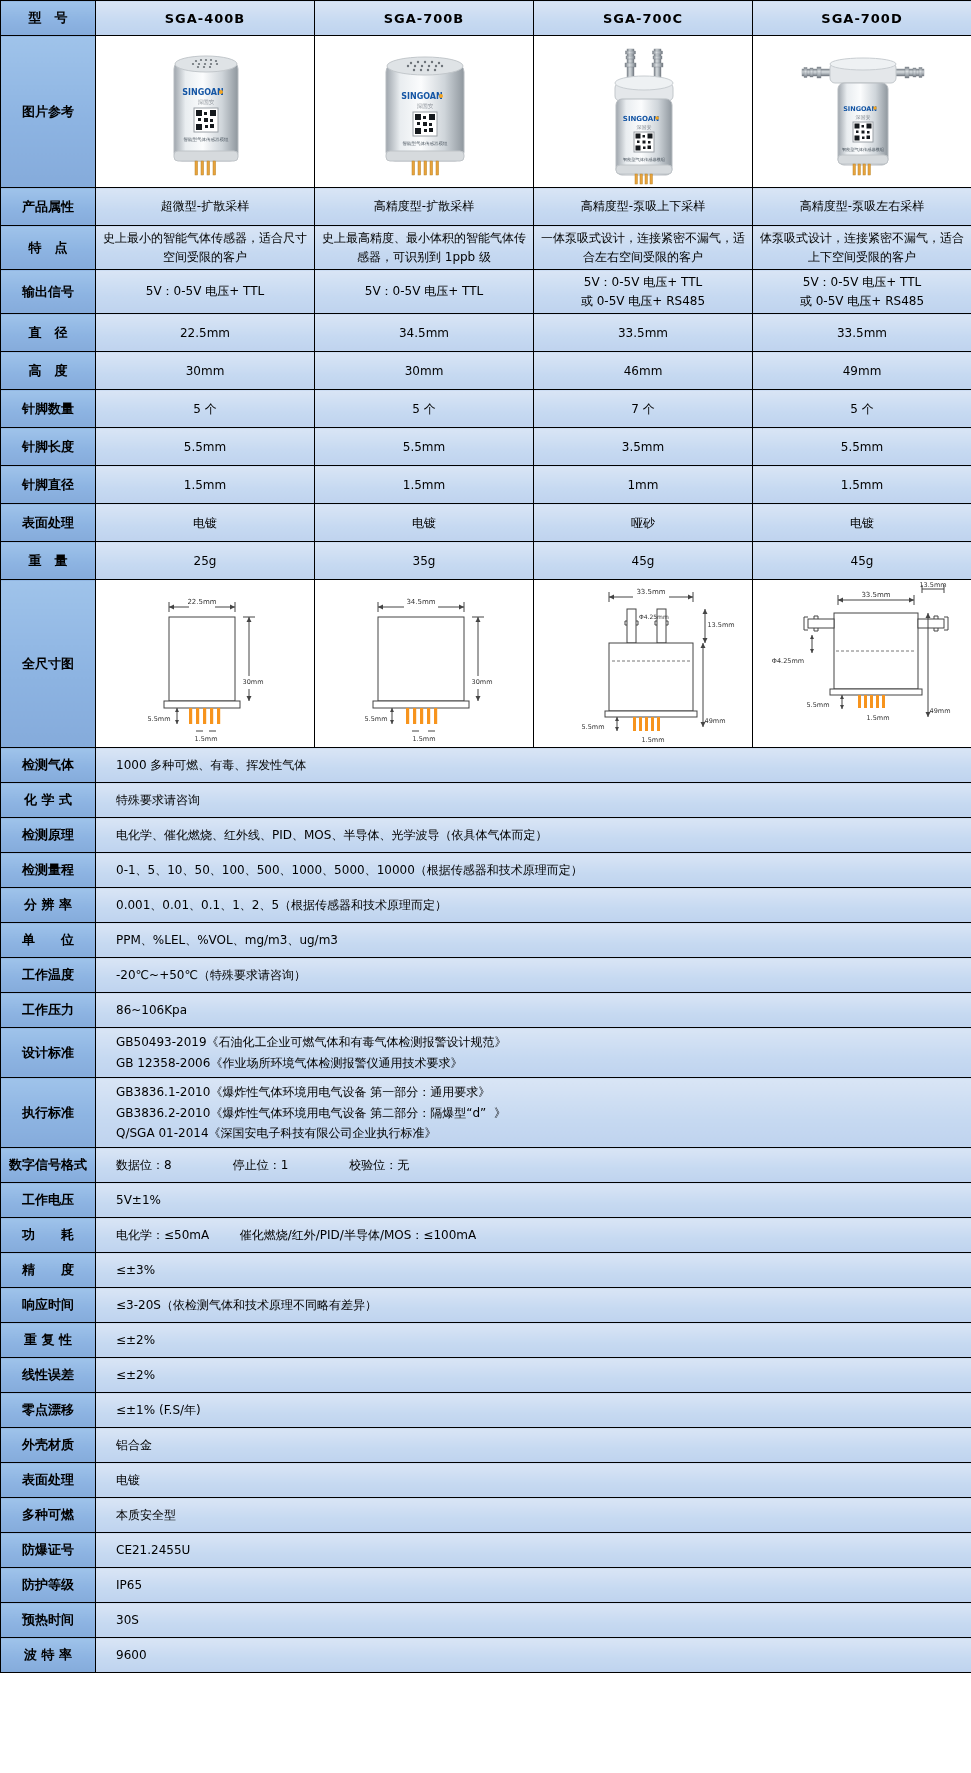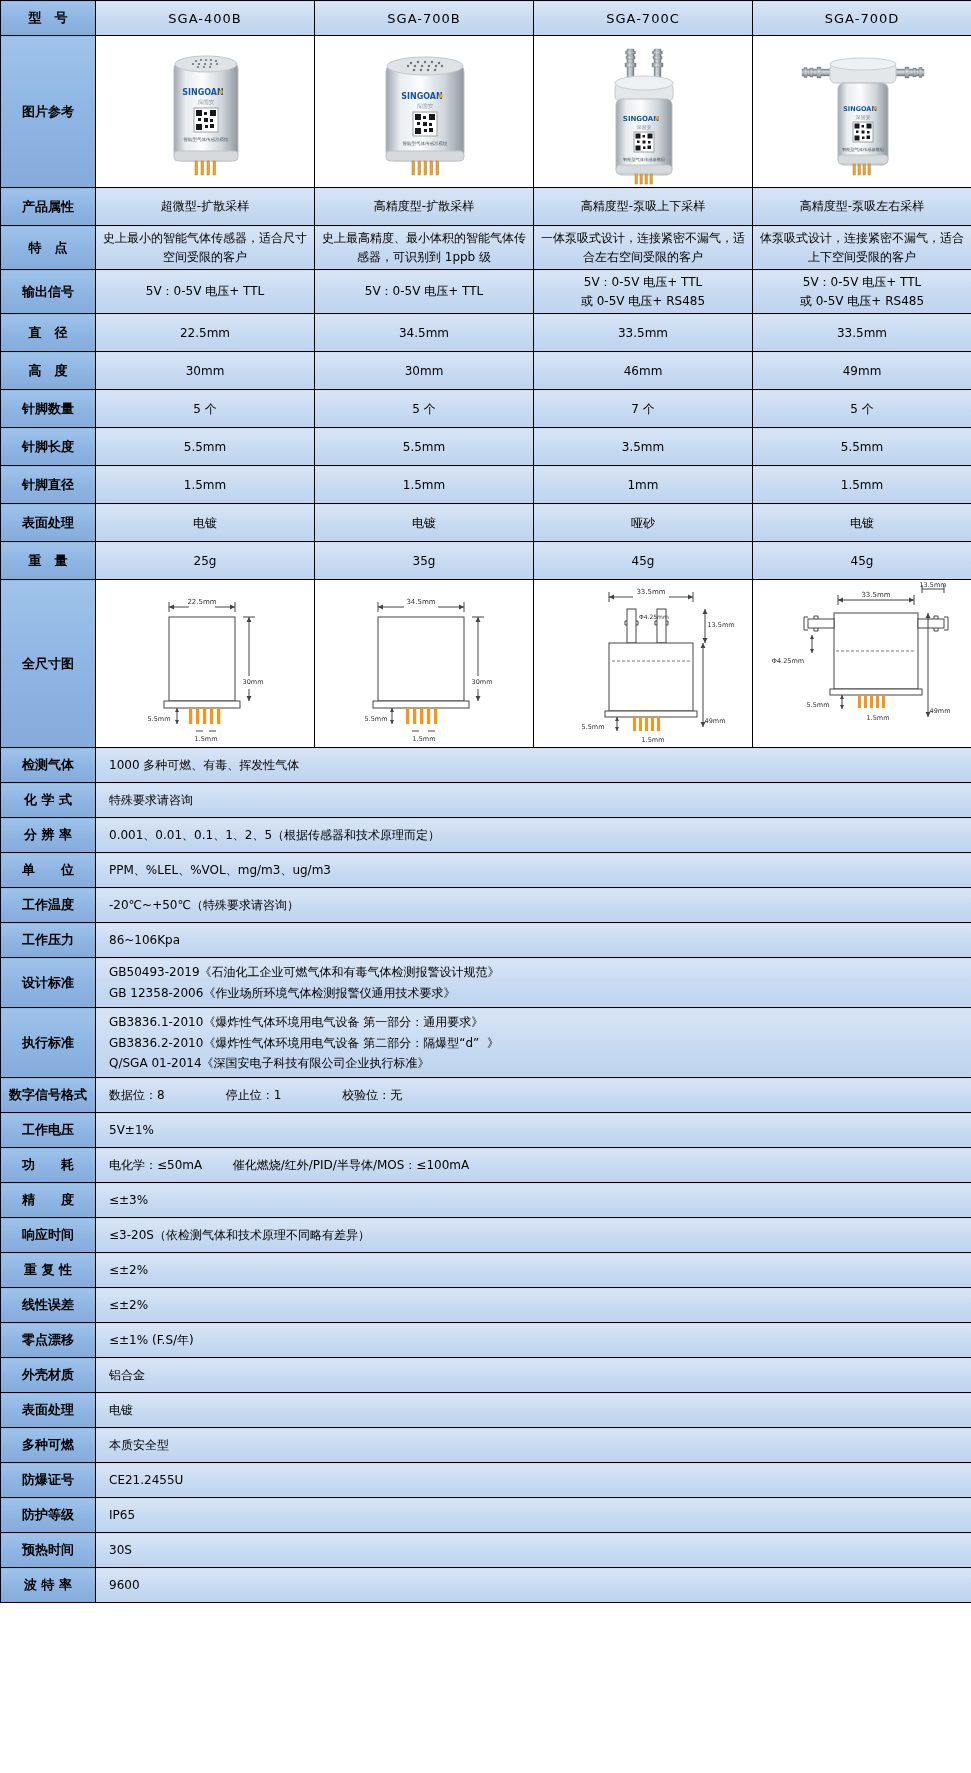--- a/index.html
+++ b/index.html
@@ -5,29 +5,29 @@
   html,body{margin:0;padding:0;background:#fff;}
   body{width:971px;font-family:"DejaVu Sans","Liberation Sans",sans-serif;color:#000;}
   table.spec{width:971px;border-collapse:collapse;table-layout:fixed;border:1px solid #000;}
   td{border:1px solid #000;vertical-align:middle;overflow:hidden;}
   .label-cell{
     background:linear-gradient(180deg,#9fc3ea 0%,#8db4e2 55%,#85abdb 100%);
     font-weight:bold;font-size:13px;text-align:center;padding:8px;
   }
   .model-cell{
     background:linear-gradient(180deg,#d9e5f5 0%,#c6d9f1 60%,#bfd3ee 100%);
-    font-weight:normal;font-size:13px;text-align:center;letter-spacing:1px;
+    font-weight:bold;font-size:13px;text-align:center;letter-spacing:1px;
   }
   .value-cell{
     background:linear-gradient(180deg,#d9e5f5 0%,#c6d9f1 60%,#bfd3ee 100%);
     font-size:12px;text-align:center;padding:3px 6px;line-height:1.55;white-space:pre-line;margin-left:46px;
   }
   .spec-value{
     background:linear-gradient(180deg,#d9e5f5 0%,#c6d9f1 60%,#bfd3ee 100%);
-    font-size:12px;text-align:left;padding:4px 6px 4px 13px;line-height:1.7;white-space:pre-wrap;
+    font-size:12px;text-align:left;padding:4px 6px 4px 20px;line-height:1.7;white-space:pre-wrap;
   }
   .media-cell{background:#fff;text-align:center;padding:0;}
   tr.header-row{height:33px;}
   tr.image-row{height:152px;}
   tr.attr-row{height:38px;}
   tr.diagram-row{height:168px;}
   tr.spec-row{height:25px;}
   svg{display:block;margin:0 auto;}
   svg text{font-family:"DejaVu Sans","Liberation Sans",sans-serif;}
 </style>
@@ -487,21 +487,29 @@
       <tr class="spec-row">
         <td class="label-cell">检测气体</td>
         <td class="spec-value" colspan="4">1000 多种可燃、有毒、挥发性气体</td>
       </tr>
 
       <tr class="spec-row">
         <td class="label-cell">化 学 式</td>
         <td class="spec-value" colspan="4">特殊要求请咨询</td>
       </tr>
 
-
+      <tr class="spec-row">
+        <td class="label-cell">检测原理</td>
+        <td class="spec-value" colspan="4">电化学、催化燃烧、红外线、PID、MOS、半导体、光学波导（依具体气体而定）</td>
+      </tr>
+
+      <tr class="spec-row">
+        <td class="label-cell">检测量程</td>
+        <td class="spec-value" colspan="4">0-1、5、10、50、100、500、1000、5000、10000（根据传感器和技术原理而定）</td>
+      </tr>
 
       <tr class="spec-row">
         <td class="label-cell">分 辨 率</td>
         <td class="spec-value" colspan="4">0.001、0.01、0.1、1、2、5（根据传感器和技术原理而定）</td>
       </tr>
 
       <tr class="spec-row">
         <td class="label-cell">单　　位</td>
         <td class="spec-value" colspan="4">PPM、%LEL、%VOL、mg/m3、ug/m3</td>
       </tr>

